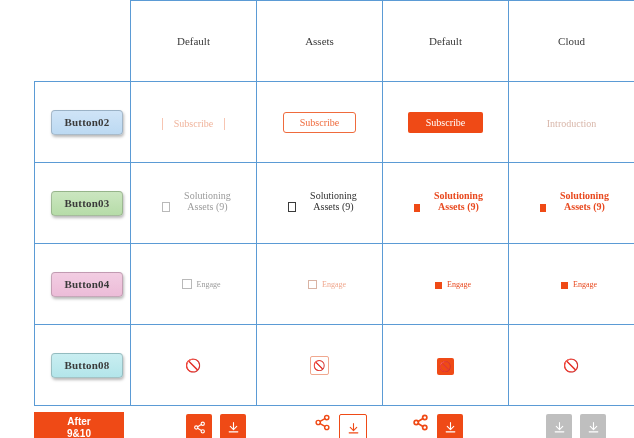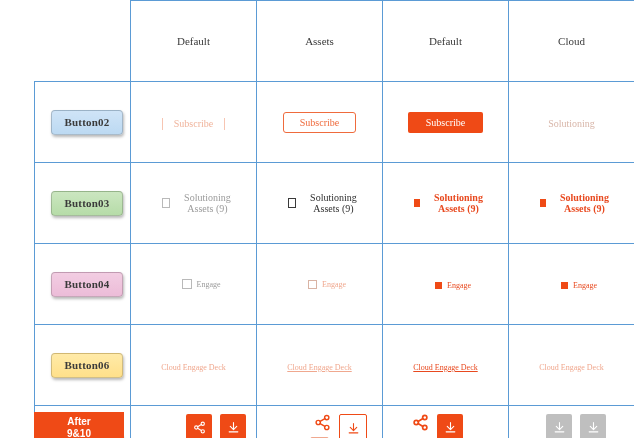--- a/index.html
+++ b/index.html
@@ -102,21 +102,21 @@
     background: #ef4a16;
     color: #ffffff;
     font-size: 10px;
     padding: 5px 18px;
     border-radius: 2px;
   }
 
   
   .chk-line {
     display: inline-flex;
-    align-items: center;
+    align-items: flex-end;
     gap: 5px;
     margin-left: 15px;
   }
   .box-empty {
     width: 8px; height: 8px;
     border: 1px solid #b9b9b9;
     background: #fff;
     display: inline-block;
   }
   .box-empty-dark {
@@ -253,21 +253,21 @@
             <span class="pipe">|</span>
           </span>
         </td>
         <td>
           <span class="outline-btn">Subscribe</span>
         </td>
         <td>
           <span class="solid-btn">Subscribe</span>
         </td>
         <td>
-          <span class="t-gray" style="color:#d8b6a9;">Solutioning</span>
+          <span class="t-gray" style="color:#d8b6a9;">Introduction</span>
         </td>
       </tr>
 
       <tr>
         <td class="lbl-cell">
           <span class="btn-label lb3">Button03</span>
         </td>
         <td>
           <span class="chk-line">
             <span class="box-empty"></span>
@@ -318,37 +318,20 @@
         </td>
         <td>
           <span class="chk-line">
             <span class="box-filled-sm"></span>
             <span class="t-orange" style="font-size:8px;">Engage</span>
           </span>
         </td>
       </tr>
 
 
-      <tr>
-        <td class="lbl-cell">
-          <span class="btn-label lb6">Button06</span>
-        </td>
-        <td>
-          <span class="t-orange" style="font-size:8px;color:#f0a88f;">Cloud Engage Deck</span>
-        </td>
-        <td>
-          <span class="t-orange t-under" style="font-size:8px;color:#f0a88f;">Cloud Engage Deck</span>
-        </td>
-        <td>
-          <span class="t-orange t-under" style="font-size:8px;">Cloud Engage Deck</span>
-        </td>
-        <td>
-          <span class="t-orange" style="font-size:8px;color:#f0a88f;">Cloud Engage Deck</span>
-        </td>
-      </tr>
 
 
       <tr>
         <td class="lbl-cell">
           <span class="btn-label lb8">Button08</span>
         </td>
         <td>
           <span class="icon-plain">🚫</span>
         </td>
         <td>

